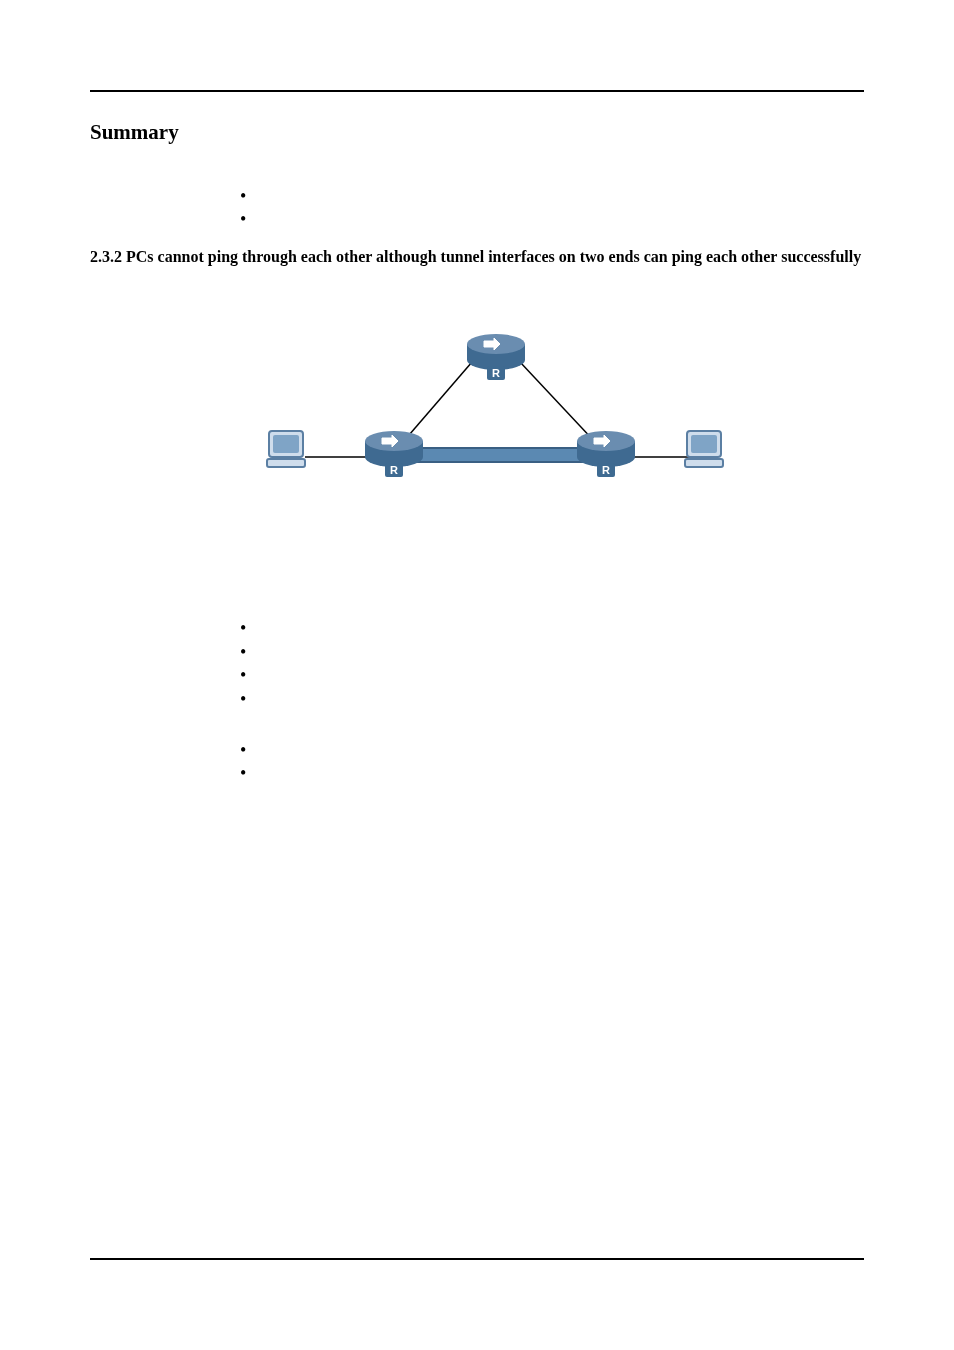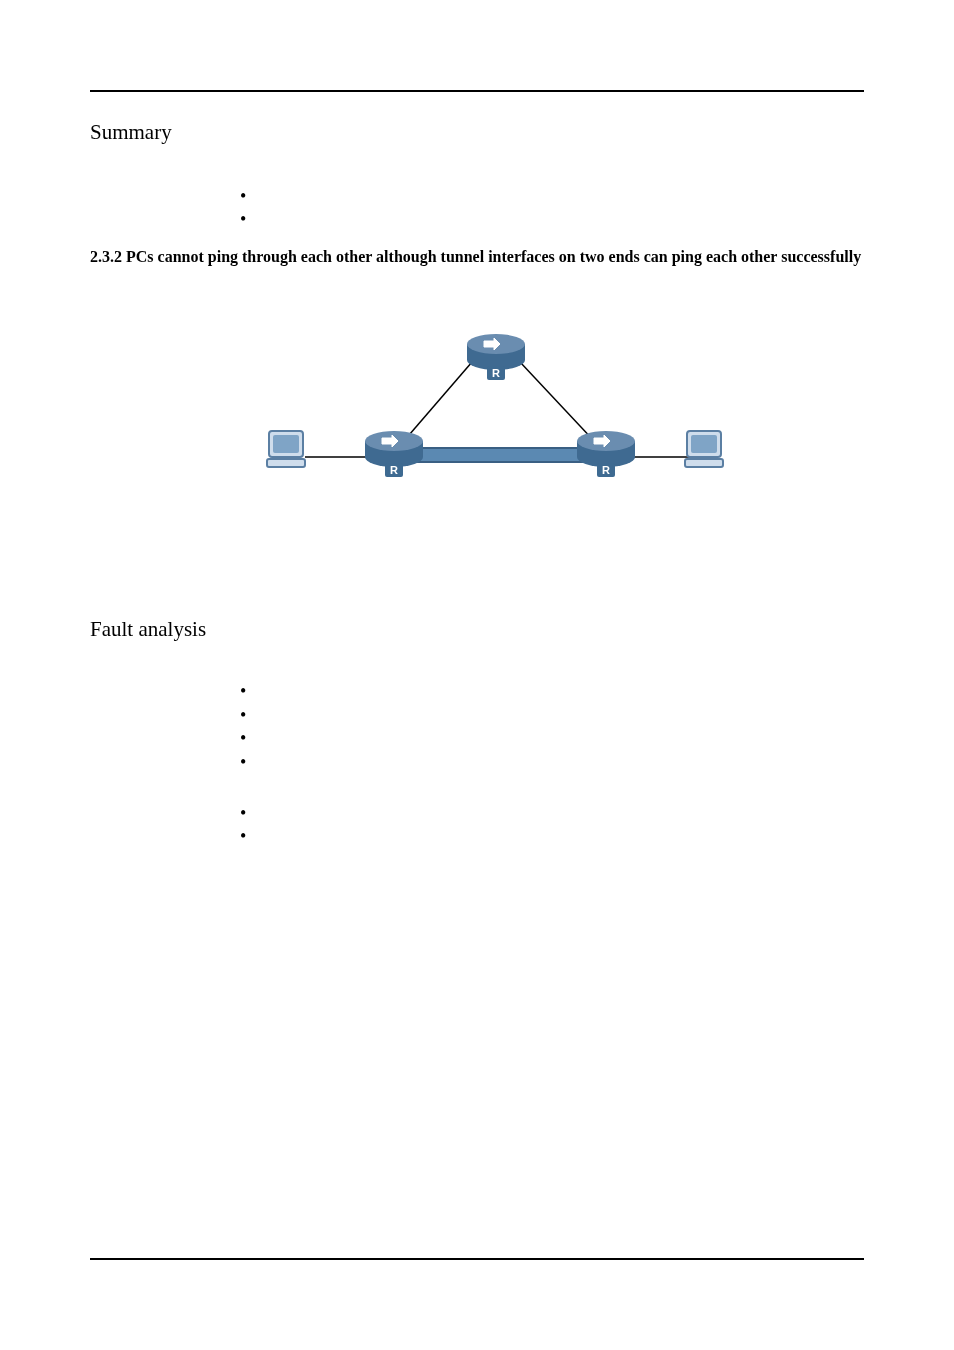--- a/index.html
+++ b/index.html
@@ -1,20 +1,20 @@
 <!DOCTYPE html>
 <html><head>
 <meta charset="utf-8">
 <style>
   * { box-sizing: border-box; margin: 0; padding: 0; }
   html, body { width: 954px; height: 1350px; background: #ffffff; font-family: "Book Antiqua", Palatino, "Palatino Linotype", Georgia, serif; color: #000; }
   .page { width: 954px; height: 1350px; padding: 90px 90px 60px 90px; position: relative; }
   .hrtop { border: none; border-top: 2px solid #000; margin-bottom: 28px; }
   .hrbot { border: none; border-top: 2px solid #000; position: absolute; left: 90px; right: 90px; bottom: 90px; }
-  .h-summary, .h-fault-symptom, .h-fault-analysis { font-weight: normal; font-size: 21px; margin-top: 10px; margin-bottom: 20px; }
+  .h-summary, .h-fault-symptom, .h-fault-analysis { font-weight: bold; font-size: 21px; margin-top: 10px; margin-bottom: 20px; }
   .h-section { font-weight: bold; font-size: 16px; line-height: 1.35; margin-top: 8px; margin-bottom: 26px; }
   .bullets { margin-left: 150px; margin-top: 40px; margin-bottom: 14px; }
   .bullets .dot { font-size: 18px; line-height: 1.0; }
   .bullets.tight .dot { line-height: 1.3; }
 
   .diagram-wrap { width: 100%; display: flex; justify-content: center; margin-top: 40px; margin-bottom: 110px; }
   svg.diagram { width: 560px; height: 200px; }
 
   
   .r-top { fill:#6a8db0; }
@@ -102,21 +102,20 @@
       </g>
 
       <g transform="translate(488,122)">
         <rect x="2" y="2" width="34" height="26" rx="3" class="pc-outline"></rect>
         <rect x="6" y="6" width="26" height="18" rx="2" fill="#7fa4c6"></rect>
         <rect x="0" y="30" width="38" height="8" rx="2" class="pc-outline"></rect>
       </g>
     </svg>
   </div>
 
-  <div class="h-fault-analysis">Fault analysis</div>
 
   <div class="bullets tight" style="margin-top:38px;">
     <div class="dot">•</div>
     <div class="dot">•</div>
     <div class="dot">•</div>
     <div class="dot">•</div>
   </div>
 
   <div class="bullets tight" style="margin-top:28px;">
     <div class="dot">•</div>

